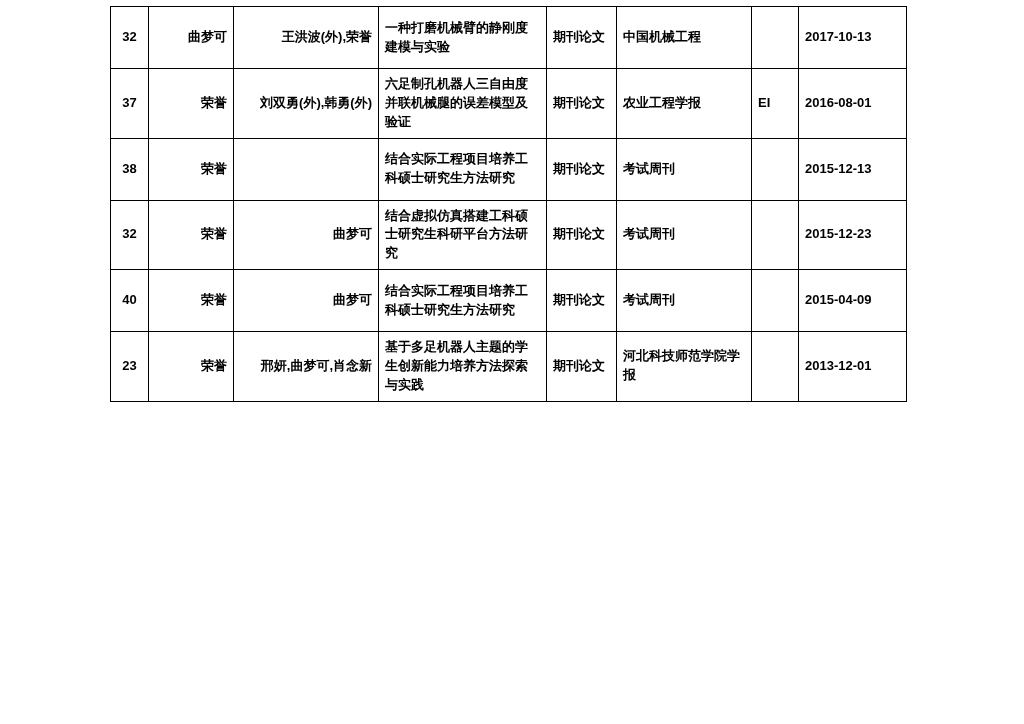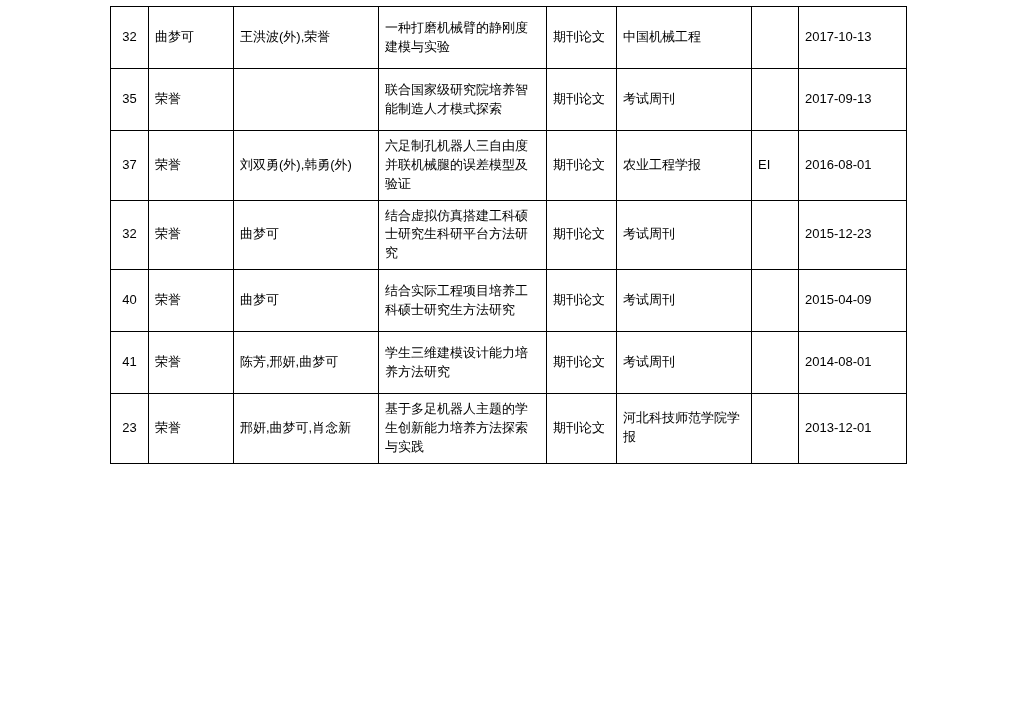--- a/index.html
+++ b/index.html
@@ -23,41 +23,42 @@
   .table-wrap {
     position: absolute;
     left: 110px;
     top: 6px;
     width: 796px;
   }
   table.pub-table {
     border-collapse: collapse;
     width: 796px;
     table-layout: fixed;
+    font-weight: bold;
   }
   table.pub-table td {
     border: 1px solid #000000;
     padding: 6px 6px;
     font-size: 13px;
     line-height: 1.45;
     vertical-align: middle;
     word-wrap: break-word;
     overflow-wrap: break-word;
   }
   
   col.c-idx    { width: 38px; }
   col.c-first  { width: 85px; }
   col.c-authors{ width: 145px; }
   col.c-title  { width: 168px; }
   col.c-type   { width: 70px; }
   col.c-journal{ width: 135px; }
   col.c-index  { width: 47px; }
   col.c-date   { width: 108px; }
 
-  .cell-center { text-align: left; }
+  .cell-center { text-align: right; }
   .cell-left   { text-align: left; }
   .idx { text-align: center; font-size: 13px; }
   .row-min { height: 62px; }
 </style>
 </head>
 <body>
 
 <div class="page">
   <div class="table-wrap">
     <table class="pub-table">
@@ -76,38 +77,38 @@
           <td class="idx">32</td>
           <td class="cell-center">曲梦可</td>
           <td class="cell-center">王洪波(外),荣誉</td>
           <td class="cell-left">一种打磨机械臂的静刚度建模与实验</td>
           <td class="cell-left">期刊论文</td>
           <td class="cell-left">中国机械工程</td>
           <td class="cell-left"></td>
           <td class="cell-left">2017-10-13</td>
         </tr>
         <tr class="row-min">
-          <td class="idx">35</td>
-          <td class="cell-center">荣誉</td>
-          <td class="cell-center"></td>
-          <td class="cell-left">联合国家级研究院培养智能制造人才模式探索</td>
-          <td class="cell-left">期刊论文</td>
-          <td class="cell-left">考试周刊</td>
-          <td class="cell-left"></td>
-          <td class="cell-left">2017-09-13</td>
-        </tr>
-        <tr class="row-min">
           <td class="idx">37</td>
           <td class="cell-center">荣誉</td>
           <td class="cell-center">刘双勇(外),韩勇(外)</td>
           <td class="cell-left">六足制孔机器人三自由度并联机械腿的误差模型及验证</td>
           <td class="cell-left">期刊论文</td>
           <td class="cell-left">农业工程学报</td>
           <td class="cell-left">EI</td>
           <td class="cell-left">2016-08-01</td>
+        </tr>
+        <tr class="row-min">
+          <td class="idx">38</td>
+          <td class="cell-center">荣誉</td>
+          <td class="cell-center"></td>
+          <td class="cell-left">结合实际工程项目培养工科硕士研究生方法研究</td>
+          <td class="cell-left">期刊论文</td>
+          <td class="cell-left">考试周刊</td>
+          <td class="cell-left"></td>
+          <td class="cell-left">2015-12-13</td>
         </tr>
         <tr class="row-min">
           <td class="idx">32</td>
           <td class="cell-center">荣誉</td>
           <td class="cell-center">曲梦可</td>
           <td class="cell-left">结合虚拟仿真搭建工科硕士研究生科研平台方法研究</td>
           <td class="cell-left">期刊论文</td>
           <td class="cell-left">考试周刊</td>
           <td class="cell-left"></td>
           <td class="cell-left">2015-12-23</td>
@@ -116,30 +117,20 @@
           <td class="idx">40</td>
           <td class="cell-center">荣誉</td>
           <td class="cell-center">曲梦可</td>
           <td class="cell-left">结合实际工程项目培养工科硕士研究生方法研究</td>
           <td class="cell-left">期刊论文</td>
           <td class="cell-left">考试周刊</td>
           <td class="cell-left"></td>
           <td class="cell-left">2015-04-09</td>
         </tr>
         <tr class="row-min">
-          <td class="idx">41</td>
-          <td class="cell-center">荣誉</td>
-          <td class="cell-center">陈芳,邢妍,曲梦可</td>
-          <td class="cell-left">学生三维建模设计能力培养方法研究</td>
-          <td class="cell-left">期刊论文</td>
-          <td class="cell-left">考试周刊</td>
-          <td class="cell-left"></td>
-          <td class="cell-left">2014-08-01</td>
-        </tr>
-        <tr class="row-min">
           <td class="idx">23</td>
           <td class="cell-center">荣誉</td>
           <td class="cell-center">邢妍,曲梦可,肖念新</td>
           <td class="cell-left">基于多足机器人主题的学生创新能力培养方法探索与实践</td>
           <td class="cell-left">期刊论文</td>
           <td class="cell-left">河北科技师范学院学报</td>
           <td class="cell-left"></td>
           <td class="cell-left">2013-12-01</td>
         </tr>
       </tbody>

